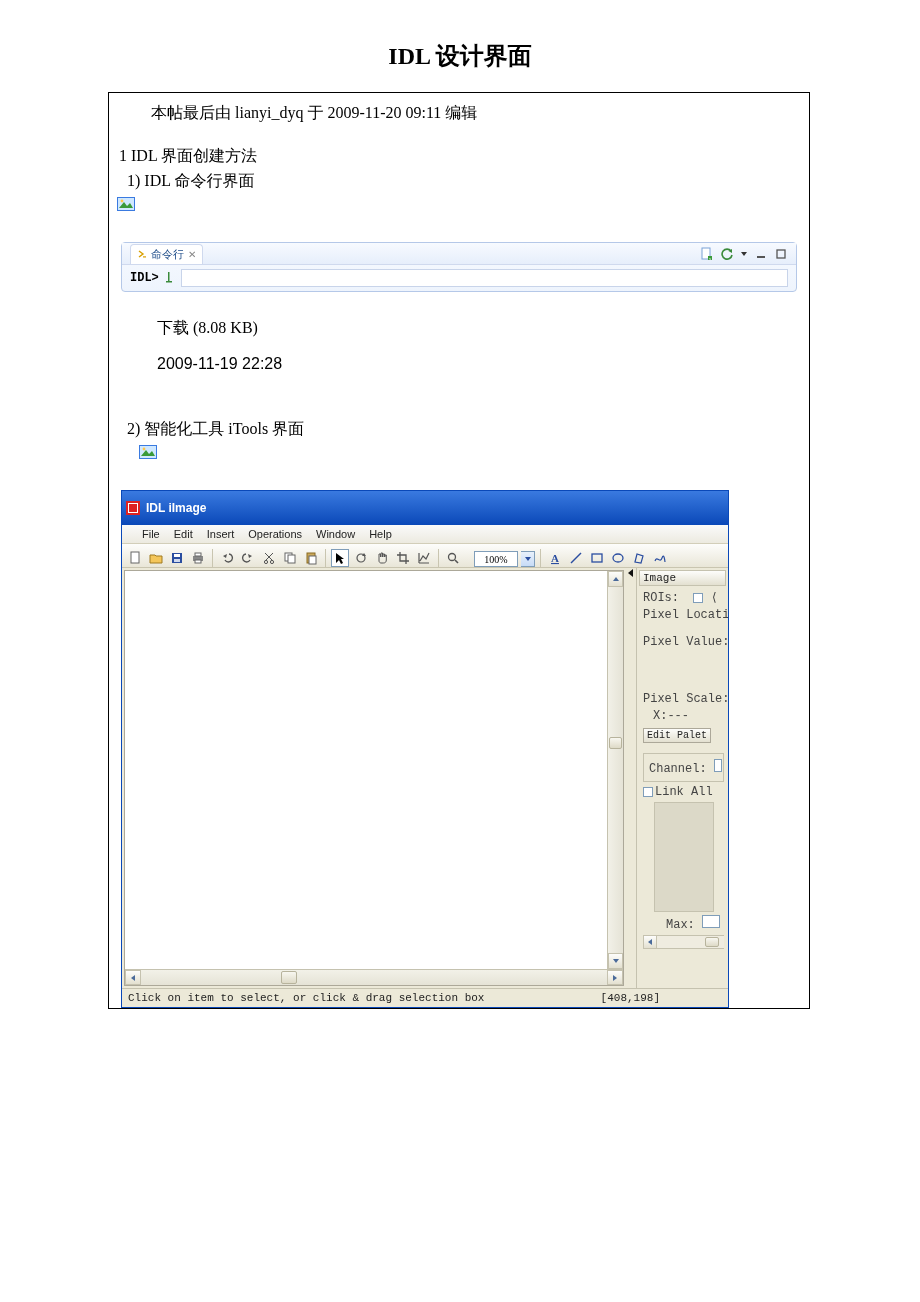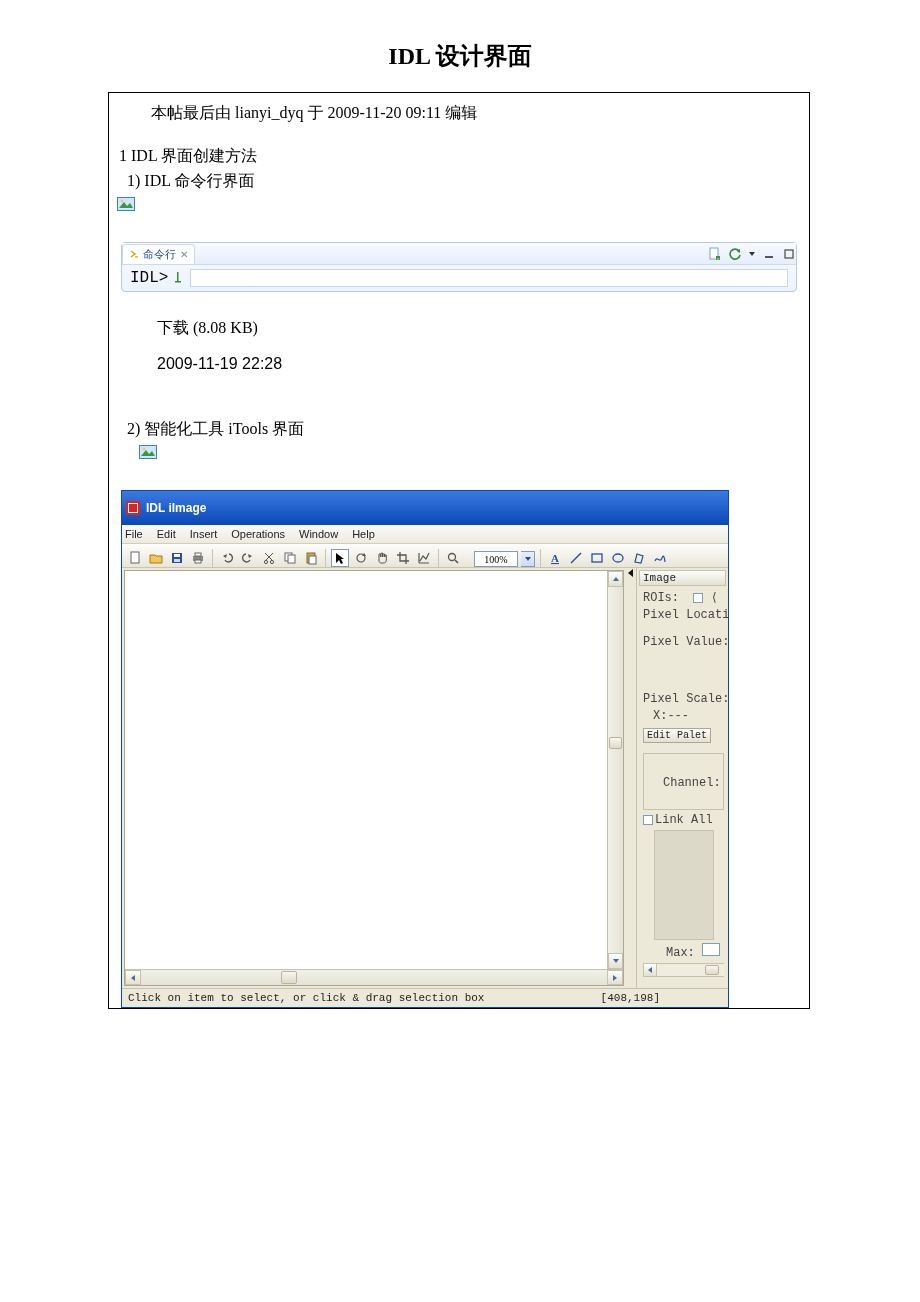--- a/index.html
+++ b/index.html
@@ -9,39 +9,39 @@
 .post-edit { font-size: 16px; padding: 10px 0 20px 42px; font-family: "Times New Roman", "SimSun", serif; }
 .body-text { font-size: 16px; padding: 2px 10px; font-family: "Times New Roman", "SimSun", serif; }
 .indent0 { padding-left: 10px; }
 .indent1 { padding-left: 18px; }
 .icon-img { width: 18px; height: 14px; display: inline-block; vertical-align: middle; margin-left: 8px; }
 .icon-img svg, .tick1 svg { width:100%; height:100%; display:block; }
 .spacer-v { height: 22px; }
 
 
 .cmd-panel { margin: 8px 12px 8px 12px; border: 1px solid #b5c8e8; border-radius: 4px; background: linear-gradient(#f7faff,#eef4fd); }
-.cmd-tabbar { height: 22px; background: linear-gradient(#f7faff,#e6eefb); border-bottom: 1px solid #cfd9ee; display:flex; align-items:center; padding:0 0;text-align:center; }
+.cmd-tabbar { height: 22px; background: linear-gradient(#f7faff,#e6eefb); border-bottom: 1px solid #cfd9ee; display:flex; align-items:center; padding:0 8px;text-align:center; }
 .cmd-tab { background: #fff; border:1px solid #cfd9ee; border-bottom:none; border-radius:4px 4px 0 0; height:20px; font-size:11px; display:flex; align-items:center; gap:4px; padding:0 6px; color:#1c4b88; }
 .cmd-tab .x { color:#888; font-size:10px; }
 .cmd-right { margin-left:auto; display:flex; gap:6px; align-items:center; }
 .ticn { width:14px; height:14px; display:inline-block; }
 .ticn svg{width:100%;height:100%;display:block;}
 .cmd-body { padding:4px 8px; display:flex; align-items:center; gap:6px; }
-.cmd-prompt { font-family: "Courier New", monospace; font-size:16px; font-weight:normal; }
+.cmd-prompt { font-family: "Courier New", monospace; font-size:12px; font-weight:bold; }
 .cmd-input { flex:1; height:18px; border:1px solid #c8d4ea; background:#fff; }
 .tick1 { width:10px; height:14px; display:inline-block; }
 
 .download-line { font-size:16px; padding: 18px 0 6px 48px; font-family:"Times New Roman","SimSun",serif; }
 .date-line { font-size:16px; padding: 10px 0 22px 48px; font-family:Liberation Sans, sans-serif; }
 
 
 .iimg-window { margin: 8px 0 0 12px; width: 608px; border:1px solid #0a48b8; background:#ece9d8; font-family: Tahoma, Arial, sans-serif; }
 .iimg-title { background: linear-gradient(#3a7ae0,#0a48b8); color:#fff; height:34px; display:flex; align-items:center; gap:6px; padding:0 4px; font-size:12px; }
 .iimg-title .appicn{ width:14px; height:14px; }
-.iimg-menu { background:linear-gradient(#fafafa,#eceae0); height:19px; display:flex; align-items:center; gap:14px; padding:0 3px; font-size:11px; color:#222; border-bottom:1px solid #d2ceb9; }
+.iimg-menu { background:linear-gradient(#fafafa,#eceae0); height:19px; display:flex; align-items:center; gap:14px; padding:0 20px; font-size:11px; color:#222; border-bottom:1px solid #d2ceb9; }
 .iimg-tb { background:linear-gradient(#fdfdfb,#e9e6d8); height:24px; display:flex; align-items:flex-end; gap:3px; padding:0 4px; border-bottom:1px solid #c9c5b0; }
 .tb-sep{ width:1px; height:18px; background:#c9c5b0; margin:0 2px; }
 .tb-btn{ width:18px; height:18px; display:flex; align-items:center; justify-content:center; }
 .tb-btn svg{ width:14px; height:14px; }
 .zoom-box{ width:44px; height:16px; border:1px solid #7f9db9; background:#fff; font-size:10px; display:flex; align-items:center; justify-content:center; font-family:Tahoma; }
 .zoom-dd{ width:14px; height:16px; border:1px solid #7f9db9; border-left:none; background:linear-gradient(#e8f0fb,#c7dbf6); display:flex; align-items:center; justify-content:center; }
 .zoom-dd svg{width:8px;height:6px;}
 .iimg-body{ display:flex; height:420px; }
 .canvas-wrap{ flex:1; position:relative; background:#fff; border:1px solid #aca899; margin:2px; display:flex; flex-direction:column; }
 .canvas{ flex:1; background:#fff; overflow:hidden; position:relative; }
@@ -363,21 +363,21 @@
         <div class="grp">
           <div class="row"><span>ROIs:</span>&nbsp;&nbsp;<span class="box"></span>&nbsp;<span>⟨</span></div>
           <div class="row">Pixel Locati</div>
           <div style="height:10px;"></div>
           <div class="row">Pixel Value:</div>
           <div style="height:40px;"></div>
           <div class="row">Pixel Scale:</div>
           <div class="row" style="padding-left:10px;">X:---</div>
           <span class="btn2">Edit Palet</span>
           <div style="height:8px;"></div>
-          <div class="row" style="border:1px solid #c5c2af; padding:19px;"><span>Channel:</span> <span class="sel"></span></div>
+          <div class="row" style="border:1px solid #c5c2af; padding:5px;"><span>Channel:</span> <span class="sel"></span></div>
           <div class="row" style="margin-top:3px;"><span class="chk"></span><span>Link All</span></div>
           <div class="preview"></div>
           <div class="row" style="text-align:right; padding-right:4px;"><span>Max:</span> <span class="sel" style="min-width:18px;"></span></div>
           <div class="hsb2">
             <div class="btn">
                 <svg class="ar" viewBox="0 0 8 8">
                   <polygon points="6,1 6,7 2,4" fill="#4a6a9a"></polygon>
                 </svg>
               </div>
             <div class="track">

